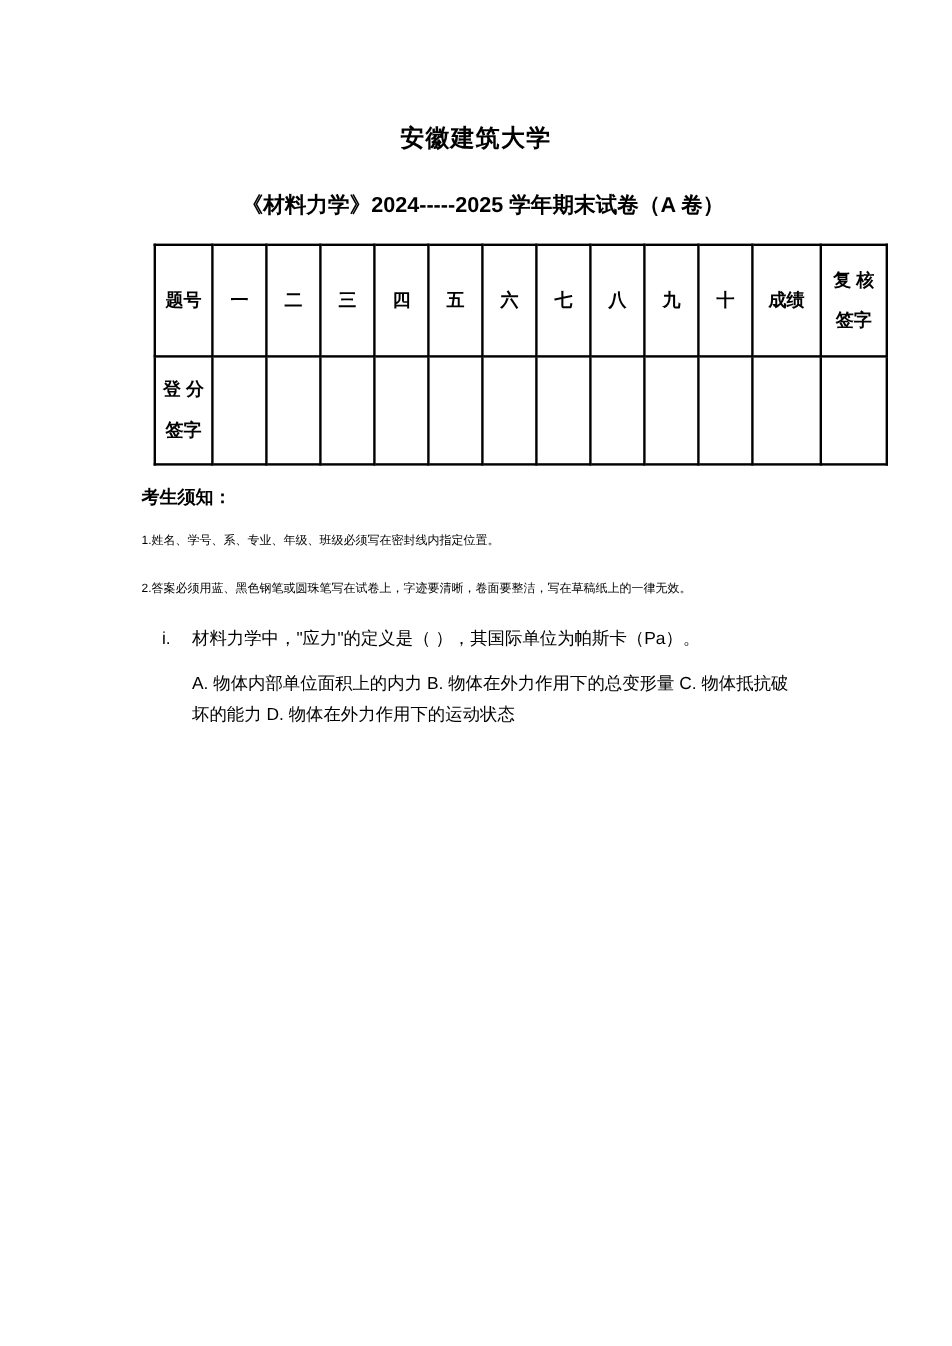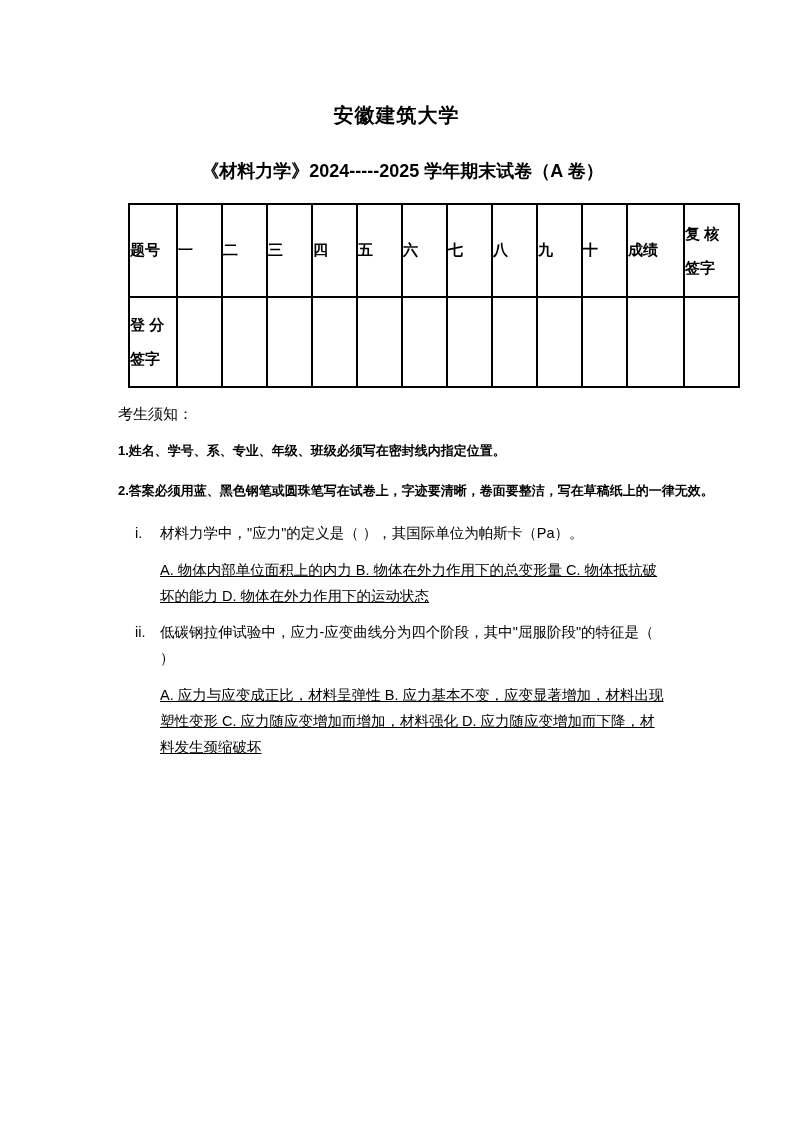--- a/index.html
+++ b/index.html
@@ -13,42 +13,42 @@
 
   .title { padding-top:102px; text-align:center; font-size:20px; font-weight:bold; letter-spacing:1px; }
   .subtitle { margin-top:30px; text-align:center; font-size:18px; font-weight:bold;padding-left:12px; }
 
   .info-line { margin-top:36px; text-align:center; font-size:15px; font-weight:bold; }
   .info-line .blank { display:inline-block; border-bottom:1.5px solid #000; height:16px; vertical-align:baseline; margin-right:2px; }
   .w46 { width:46px; } .w44 { width:44px; } .w62 { width:62px; } .w48 { width:48px; }
 
   table.score-table { margin:20px 0 0 128px; border-collapse:collapse; table-layout:fixed; }
   table.score-table td {
-    border:2px solid #000; vertical-align:middle;
+    border:2px solid #000; text-align:center; vertical-align:middle;
     font-size:15px; font-weight:bold; padding:0; overflow:hidden;
   }
   tr.row-header { height:93px; }
   tr.row-score { height:55px; }
   tr.row-sign { height:90px; }
   td.cell-left { text-align:left; padding-left:7px; line-height:2.25; }
 
   .note-line { margin:42px 0 0 118px; font-size:15px; font-weight:bold; }
   .u-score { display:inline-block; border-bottom:2px solid #000; padding:0 22px 2px 6px; }
   .u-req { display:inline-block; border-bottom:2px solid #000; padding:0 30px 2px 8px; margin-left:4px; }
 
-  .notice-title { margin:17px 6px 0 118px; font-size:15px; font-weight:normal; }
-  .notice-item { margin:13px 60px 0 118px; font-size:13px; font-weight:bold; line-height:27px; }
+  .notice-title { margin:17px 6px 0 118px; font-size:15px; font-weight:bold; }
+  .notice-item { margin:13px 60px 0 118px; font-size:10px; font-weight:normal; line-height:27px; }
 
   .section-title { margin:22px 0 0 135px; font-size:17.5px; font-weight:bold; }
 
   .question { display:flex; margin:16px 0 0 135px; width:532px; font-size:14.5px; line-height:26px; }
   .question + .question { margin-top:10px; }
   .qnum { width:25px; flex:none; }
   .qbody { flex:1; }
-  .qoptions { margin-top:11px;text-decoration:underline; }
+  .qoptions { margin-top:11px; }
 </style>
 </head>
 <body>
 
 <div class="page">
 
   <div class="title">安徽建筑大学</div>
 
   <div class="subtitle">《材料力学》2024-----2025 学年期末试卷（A 卷）</div>
 
@@ -118,22 +118,15 @@
 
 
   <div class="question">
     <div class="qnum">i.</div>
     <div class="qbody">
       <div class="qtext">材料力学中，"应力"的定义是（ ），其国际单位为帕斯卡（Pa）。</div>
       <div class="qoptions">A. 物体内部单位面积上的内力 B. 物体在外力作用下的总变形量 C. 物体抵抗破坏的能力 D. 物体在外力作用下的运动状态</div>
     </div>
   </div>
 
-  <div class="question">
-    <div class="qnum">ii.</div>
-    <div class="qbody">
-      <div class="qtext">低碳钢拉伸试验中，应力-应变曲线分为四个阶段，其中"屈服阶段"的特征是（ ）</div>
-      <div class="qoptions">A. 应力与应变成正比，材料呈弹性 B. 应力基本不变，应变显著增加，材料出现塑性变形 C. 应力随应变增加而增加，材料强化 D. 应力随应变增加而下降，材料发生颈缩破坏</div>
-    </div>
-  </div>
 
 
 </div>
 
 </body></html>

